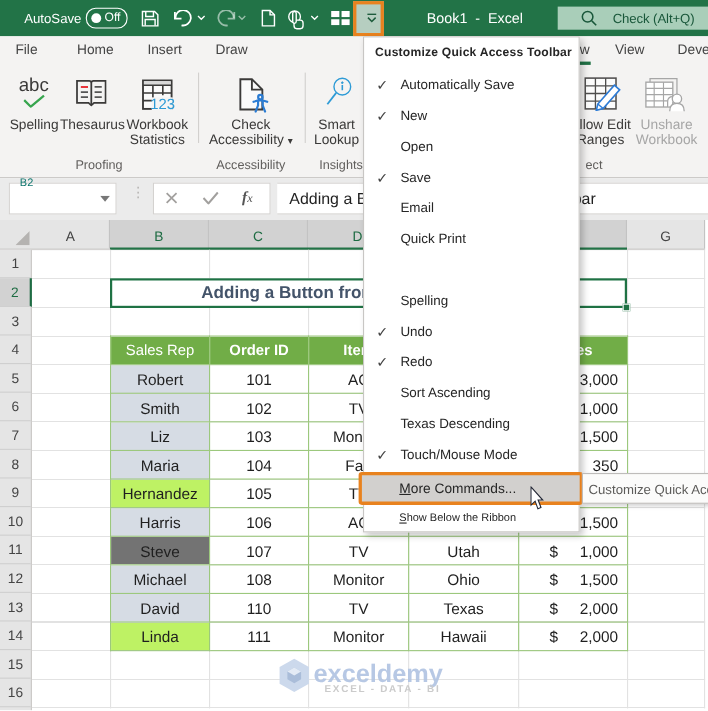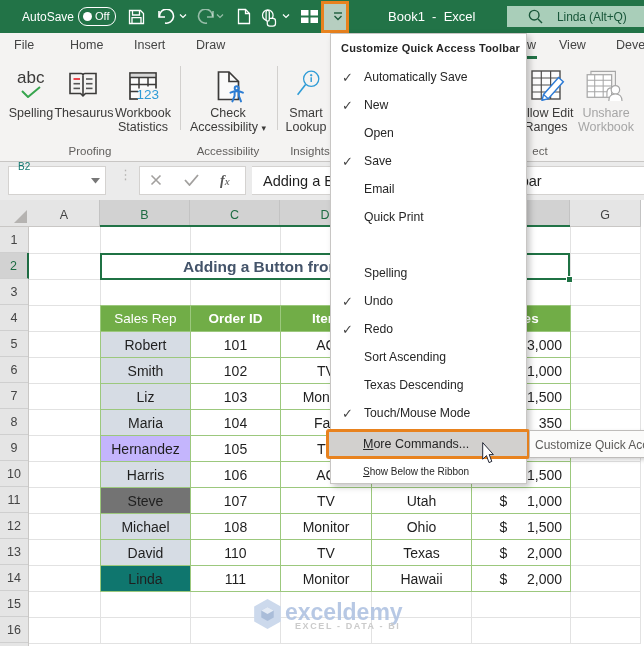--- a/index.html
+++ b/index.html
@@ -69,21 +69,21 @@
       <path d="M1 1 h8"></path>
       <path d="M1.5 4 l3.5 3.5 l3.5 -3.5"></path>
     </svg>
 <div class="abs" style="left:388px;top:0;width:110px;height:33px;display:flex;align-items:center;color:#fff;font-size:13px;white-space:nowrap">Book1&nbsp;&nbsp;-&nbsp;&nbsp;Excel</div>
 
 <div class="abs" style="left:507px;top:6px;width:137px;height:21px;background:#a9ceb9"></div>
 <svg class="abs" style="left:528px;top:9px" width="15" height="15" viewBox="0 0 15 15" fill="none" stroke="#19573a" stroke-width="1.4">
       <circle cx="6.2" cy="6.2" r="4.8"></circle>
       <path d="M10 10 l4 4"></path>
     </svg>
-<div class="abs" style="left:557px;top:6px;height:21px;display:flex;align-items:center;color:#19573a;font-size:12px;letter-spacing:-0.1px">Linda (Alt+Q)</div>
+<div class="abs" style="left:557px;top:6px;height:21px;display:flex;align-items:center;color:#19573a;font-size:12px;letter-spacing:-0.1px">Check (Alt+Q)</div>
 
 <div class="abs" style="left:0;top:33px;width:644px;height:128px;background:#f4f3f2;border-bottom:1px solid #c8c6c4;box-sizing:content-box"></div>
 <div class="tab" style="left:14px;top:33px;height:24px;line-height:24px">File</div>
 <div class="tab" style="left:70px;top:33px;height:24px;line-height:24px">Home</div>
 <div class="tab" style="left:134px;top:33px;height:24px;line-height:24px">Insert</div>
 <div class="tab" style="left:196px;top:33px;height:24px;line-height:24px">Draw</div>
 <div class="tab" style="left:352px;top:33px;height:24px;line-height:24px">Formulas</div>
 <div class="tab" style="left:430px;top:33px;height:24px;line-height:24px">Data</div>
 <div class="tab" style="left:495px;top:33px;height:24px;line-height:24px">Review</div>
 <div class="abs" style="left:499px;top:56px;width:38px;height:3px;background:#227347"></div>
@@ -262,21 +262,21 @@
           <td class="m"><i>$</i><span>1,500</span></td>
         </tr>
 <tr style="height:26px">
           <td style="background:#d6dce4">Maria</td>
           <td>104</td>
           <td>Fan</td>
           <td>Nevada</td>
           <td class="m"><i>$</i><span>350</span></td>
         </tr>
 <tr style="height:26px">
-          <td style="background:#c4b5fd">Hernandez</td>
+          <td style="background:#bef264">Hernandez</td>
           <td>105</td>
           <td>TV</td>
           <td>Hawaii</td>
           <td class="m"><i>$</i><span>1,500</span></td>
         </tr>
 <tr style="height:26px">
           <td style="background:#d6dce4">Harris</td>
           <td>106</td>
           <td>AC</td>
           <td>Texas</td>
@@ -297,21 +297,21 @@
           <td class="m"><i>$</i><span>1,500</span></td>
         </tr>
 <tr style="height:26px">
           <td style="background:#d6dce4">David</td>
           <td>110</td>
           <td>TV</td>
           <td>Texas</td>
           <td class="m"><i>$</i><span>2,000</span></td>
         </tr>
 <tr style="height:26px">
-          <td style="background:#0f766e">Linda</td>
+          <td style="background:#bef264">Linda</td>
           <td>111</td>
           <td>Monitor</td>
           <td>Hawaii</td>
           <td class="m"><i>$</i><span>2,000</span></td>
         </tr>
 </tbody>
     </table>
 <style>
 td.m{text-align:left}
 td.m i{font-style:normal;margin-left:8px}

